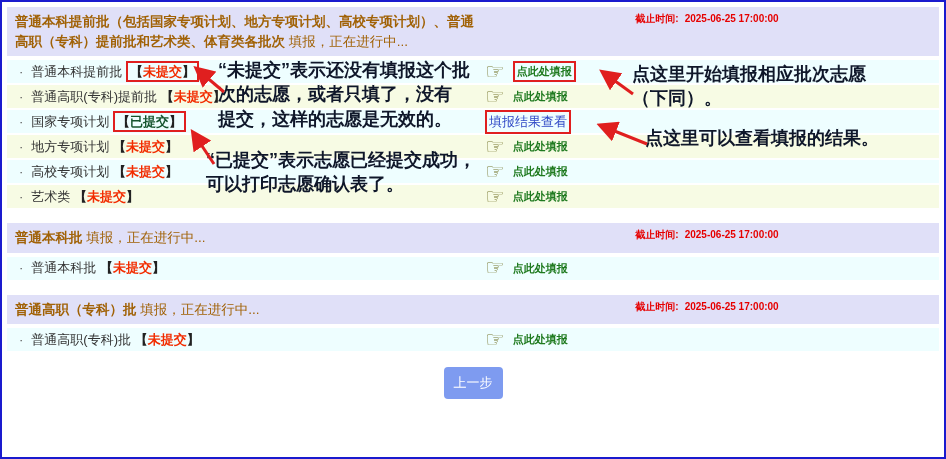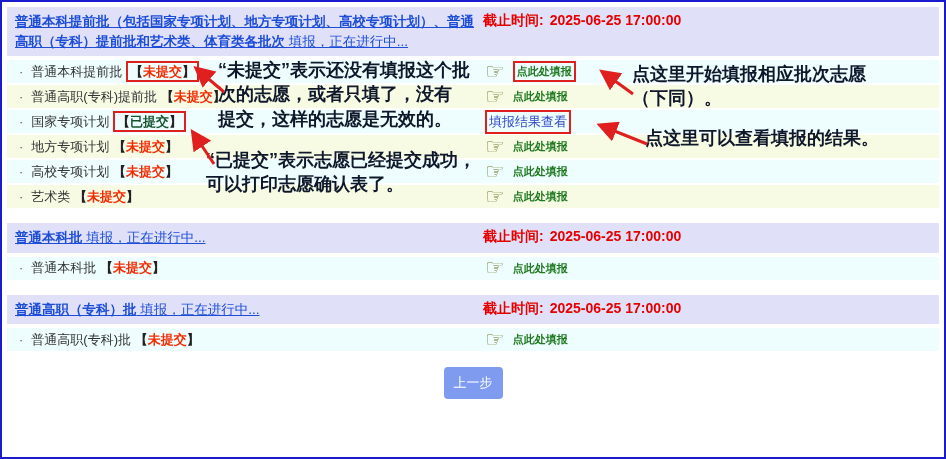--- a/index.html
+++ b/index.html
@@ -18,23 +18,23 @@
     overflow: hidden;
   }
 
   .sec-header {
     display: grid;
     grid-template-columns: 468px 1fr;
     background: #e0e0f8;
     padding: 5px 8px;
     margin-bottom: 4px;
   }
-  .sec-title { font-size: 13.5px; line-height: 1.45; color: #1d4ed8; text-decoration: underline; }
+  .sec-title { font-size: 13.5px; line-height: 1.45; color: #a16207; }
   .sec-title .bold { font-weight: bold; }
-  .deadline { font-size: 14px; font-weight: bold; color: #e60000; white-space: nowrap; }
+  .deadline { font-size: 10px; font-weight: bold; color: #e60000; white-space: nowrap; text-align: center; }
   .deadline .lbl { margin-right: 6px; }
 
   .row {
     display: grid;
     grid-template-columns: 468px 1fr;
     align-items: center;
     height: 23px;
     margin-bottom: 2px;
     padding: 0 8px;
     font-size: 13px;

